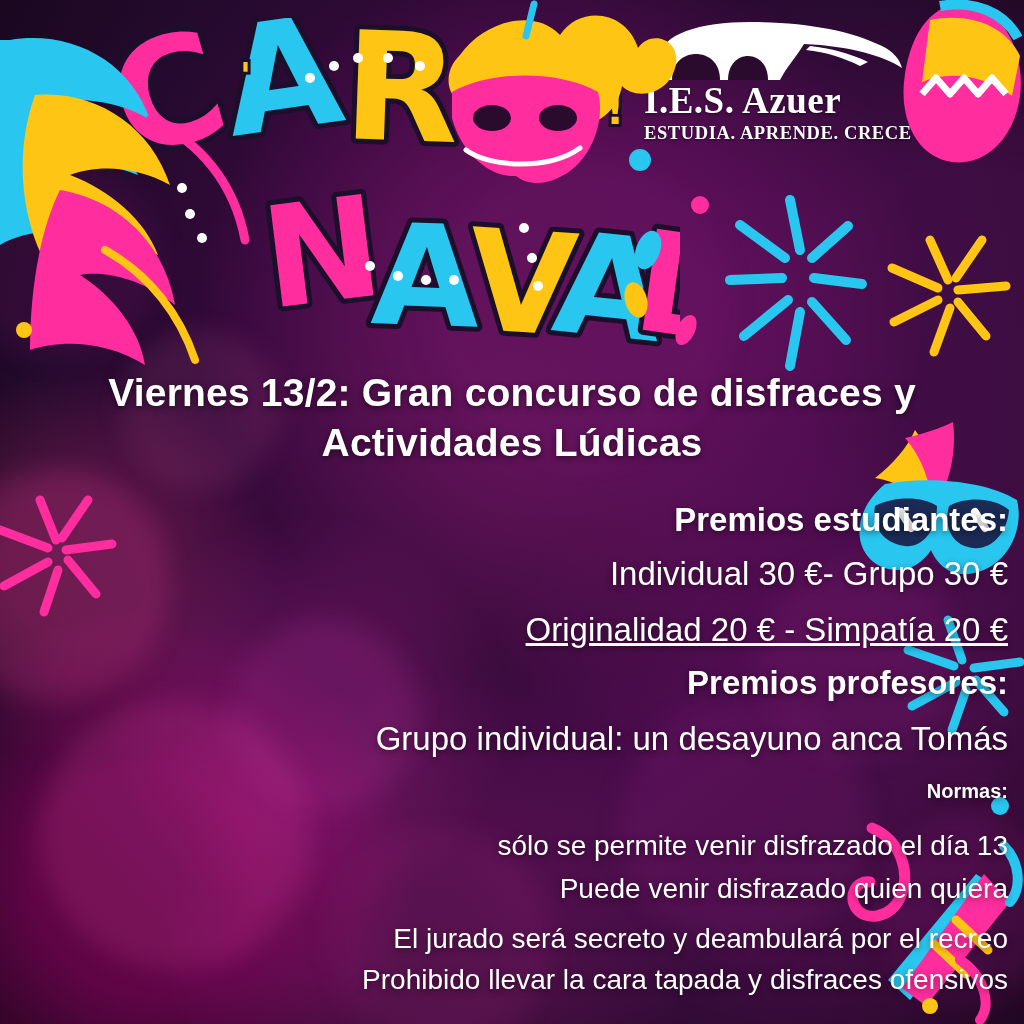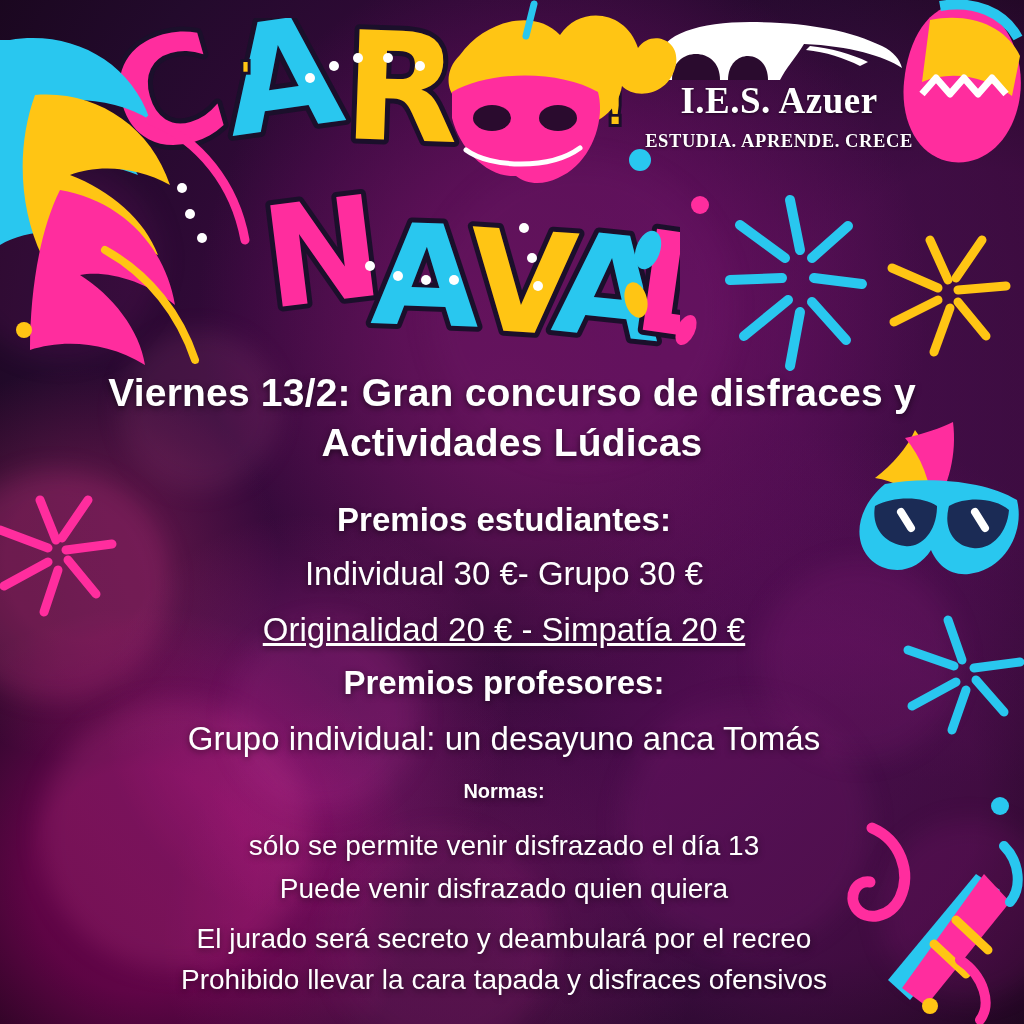--- a/index.html
+++ b/index.html
@@ -37,39 +37,39 @@
     inset: 0;
     z-index: 5;
   }
 
   
   .logo {
     position: absolute;
     right: 110px;
     top: 22px;
     width: 270px;
-    text-align: center;
+    text-align: left;
     color: #ffffff;
   }
   .logo .arch { display:block; margin: 0 auto; }
   .logo .logo-title {
     font-family: "Liberation Serif", serif;
     font-weight: bold;
     font-size: 37px;
     letter-spacing: 0.5px;
     line-height: 1.05;
     margin-top: -2px;
     text-shadow: 0 1px 3px rgba(0,0,0,0.6);
   }
   .logo .logo-sub {
     font-family: "Liberation Serif", serif;
     font-weight: bold;
     font-size: 18.5px;
     letter-spacing: 0.6px;
-    margin-top: 10px;
+    margin-top: 2px;
     text-shadow: 0 1px 3px rgba(0,0,0,0.6);
   }
 
   
   .wordart {
     position: absolute;
     left: 120px;
     top: 18px;
     width: 560px;
     height: 330px;
@@ -87,21 +87,21 @@
     font-size: 39px;
     line-height: 1.28;
     letter-spacing: 0.2px;
     text-shadow: 0 2px 6px rgba(0,0,0,0.55);
     padding: 0 18px;
   }
   .block {
     position: absolute;
     left: 0;
     right: 16px;
-    text-align: center;
+    text-align: right;
     color: #ffffff;
     text-shadow: 0 2px 6px rgba(0,0,0,0.5);
   }
   .sub-bold {
     font-weight: bold;
     font-size: 33px;
     line-height: 1.22;
   }
   .line-reg {
     font-weight: normal;

